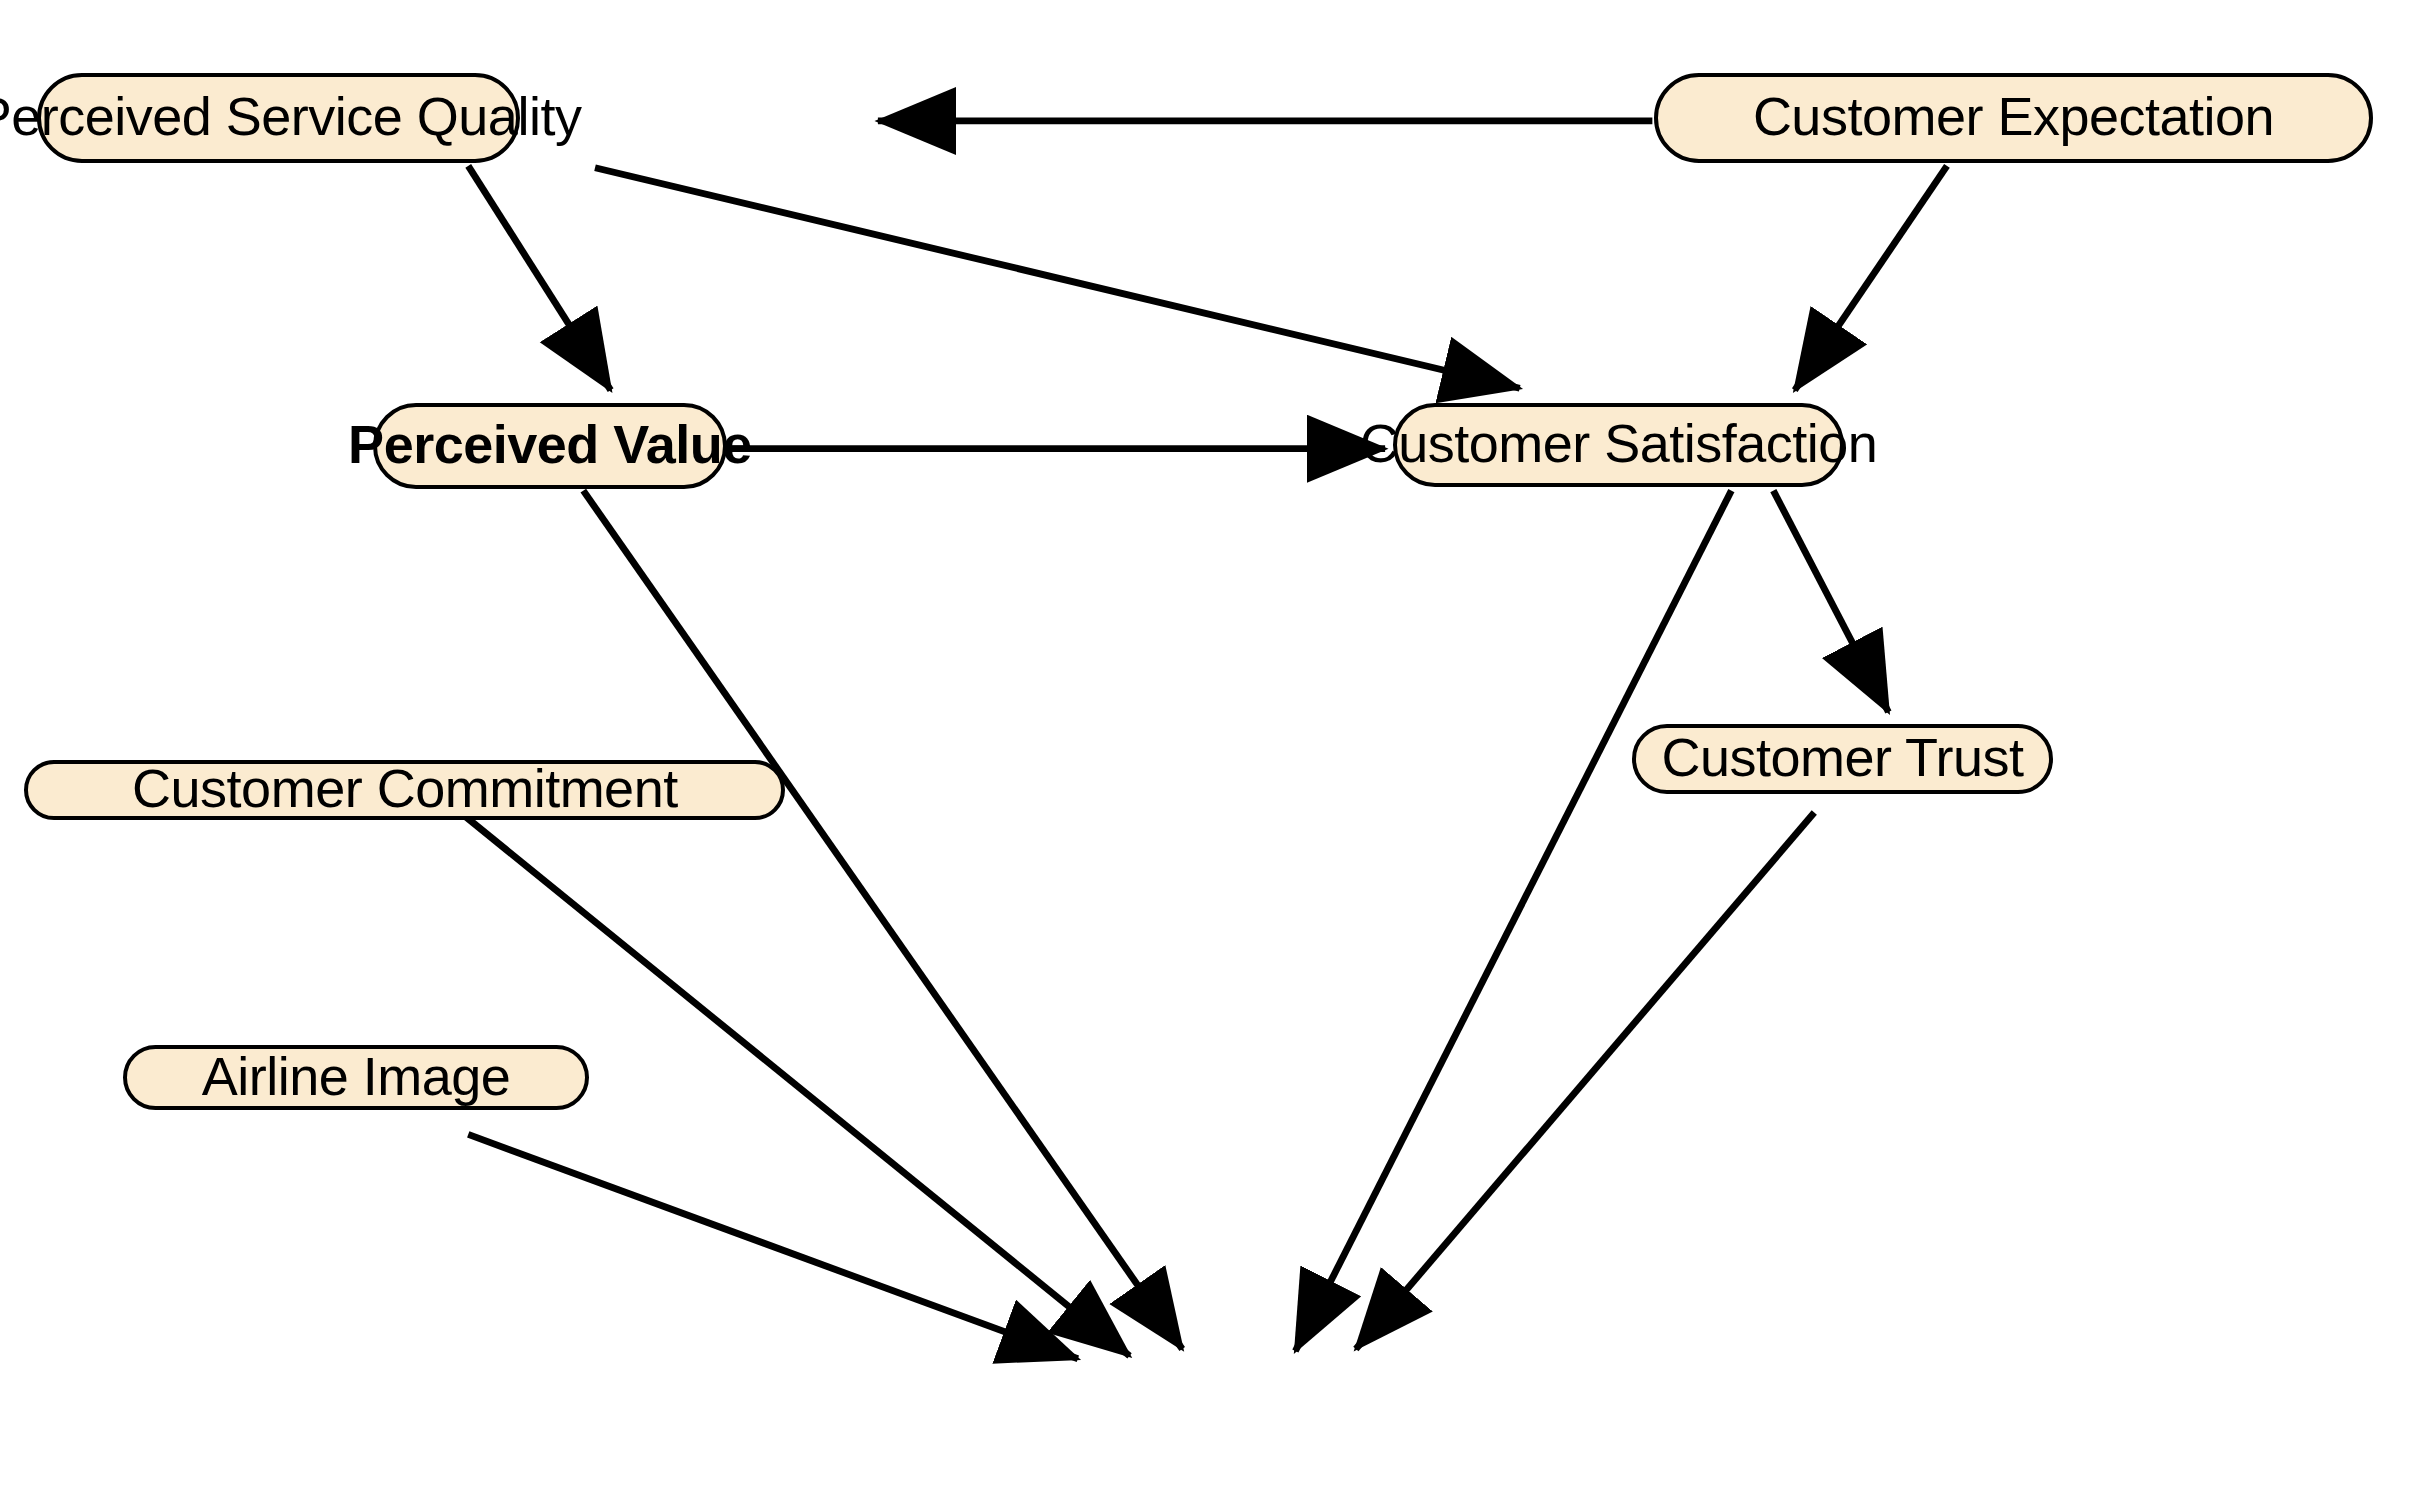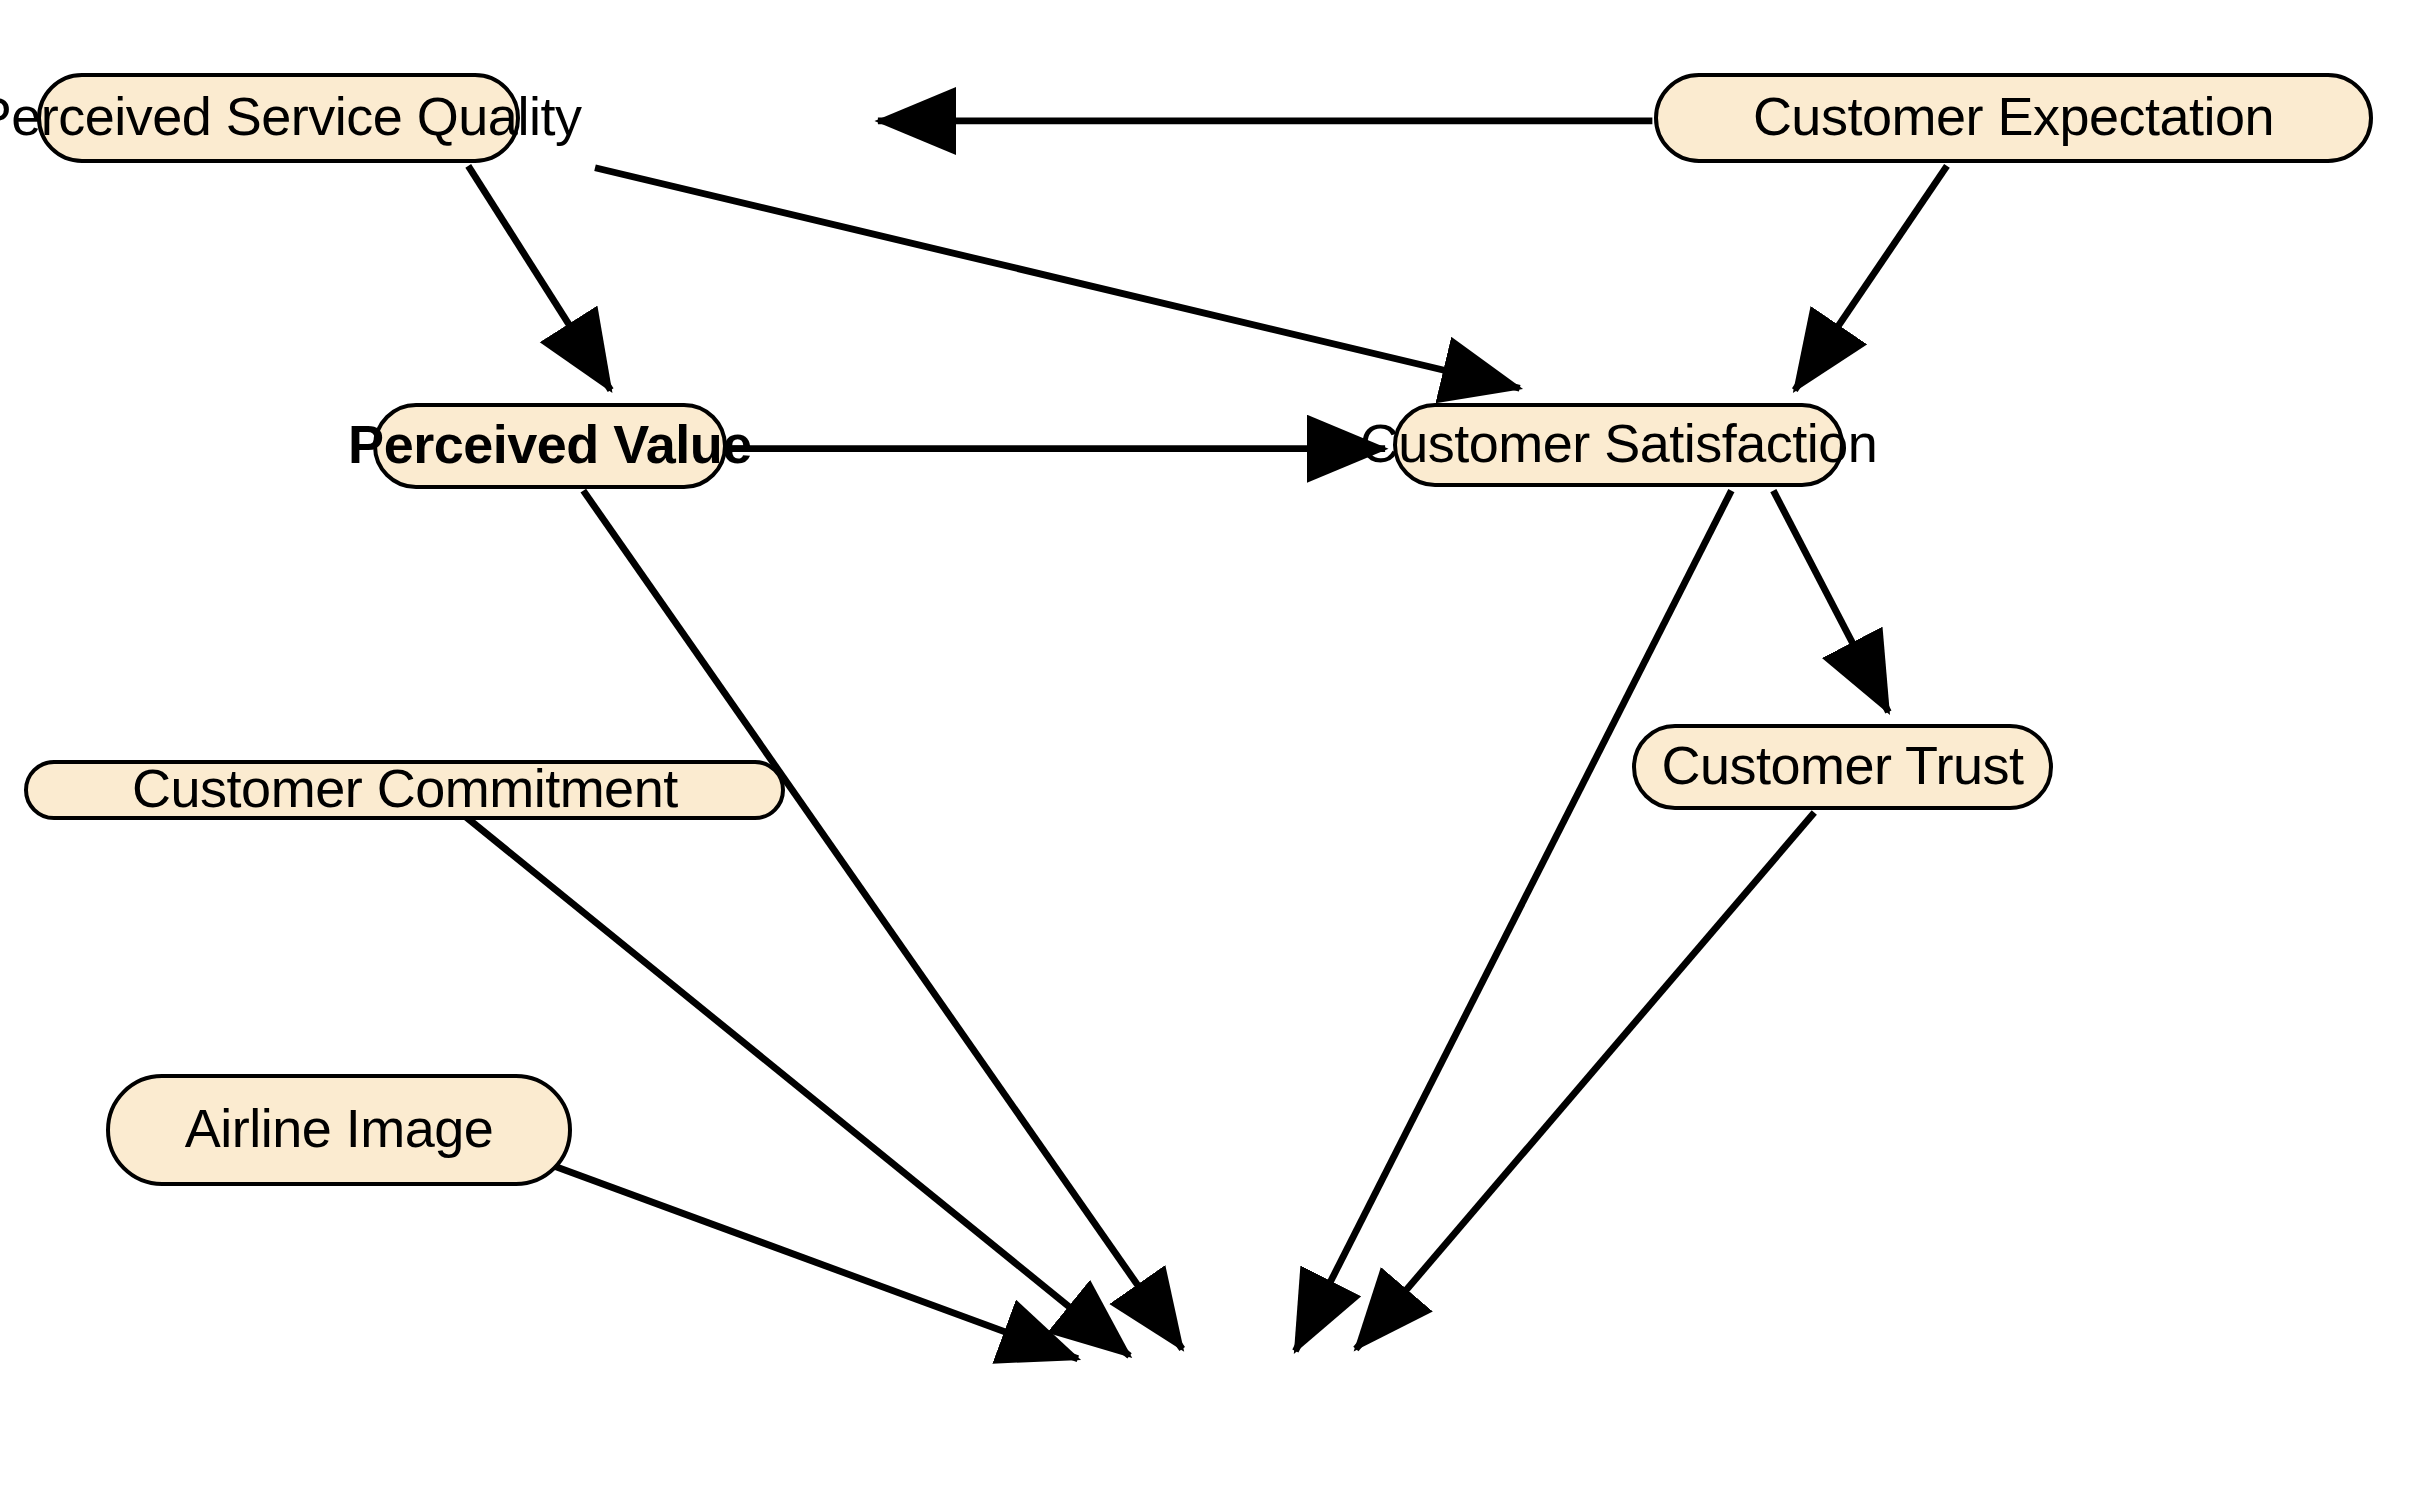--- a/index.html
+++ b/index.html
@@ -95,23 +95,23 @@
   </div>
 
   <div class="node" style="left:1393px; top:403px; width:451px; height:84px;">
     <span class="node-label">Customer Satisfaction</span>
   </div>
 
   <div class="node" style="left:24.4px; top:760px; width:761px; height:60px;text-align:center;">
     <span class="node-label">Customer Commitment</span>
   </div>
 
-  <div class="node" style="left:1632px; top:724px; width:421px; height:86px;">
+  <div class="node" style="left:1632px; top:724px; width:421px; height:70px;">
     <span class="node-label">Customer Trust</span>
   </div>
 
-  <div class="node" style="left:106px; top:1045px; width:466px; height:112px;margin-top:29px;">
+  <div class="node" style="left:123px; top:1045px; width:466px; height:65px;">
     <span class="node-label">Airline Image</span>
   </div>
 
 
 </div>
 
 
 </body></html>

